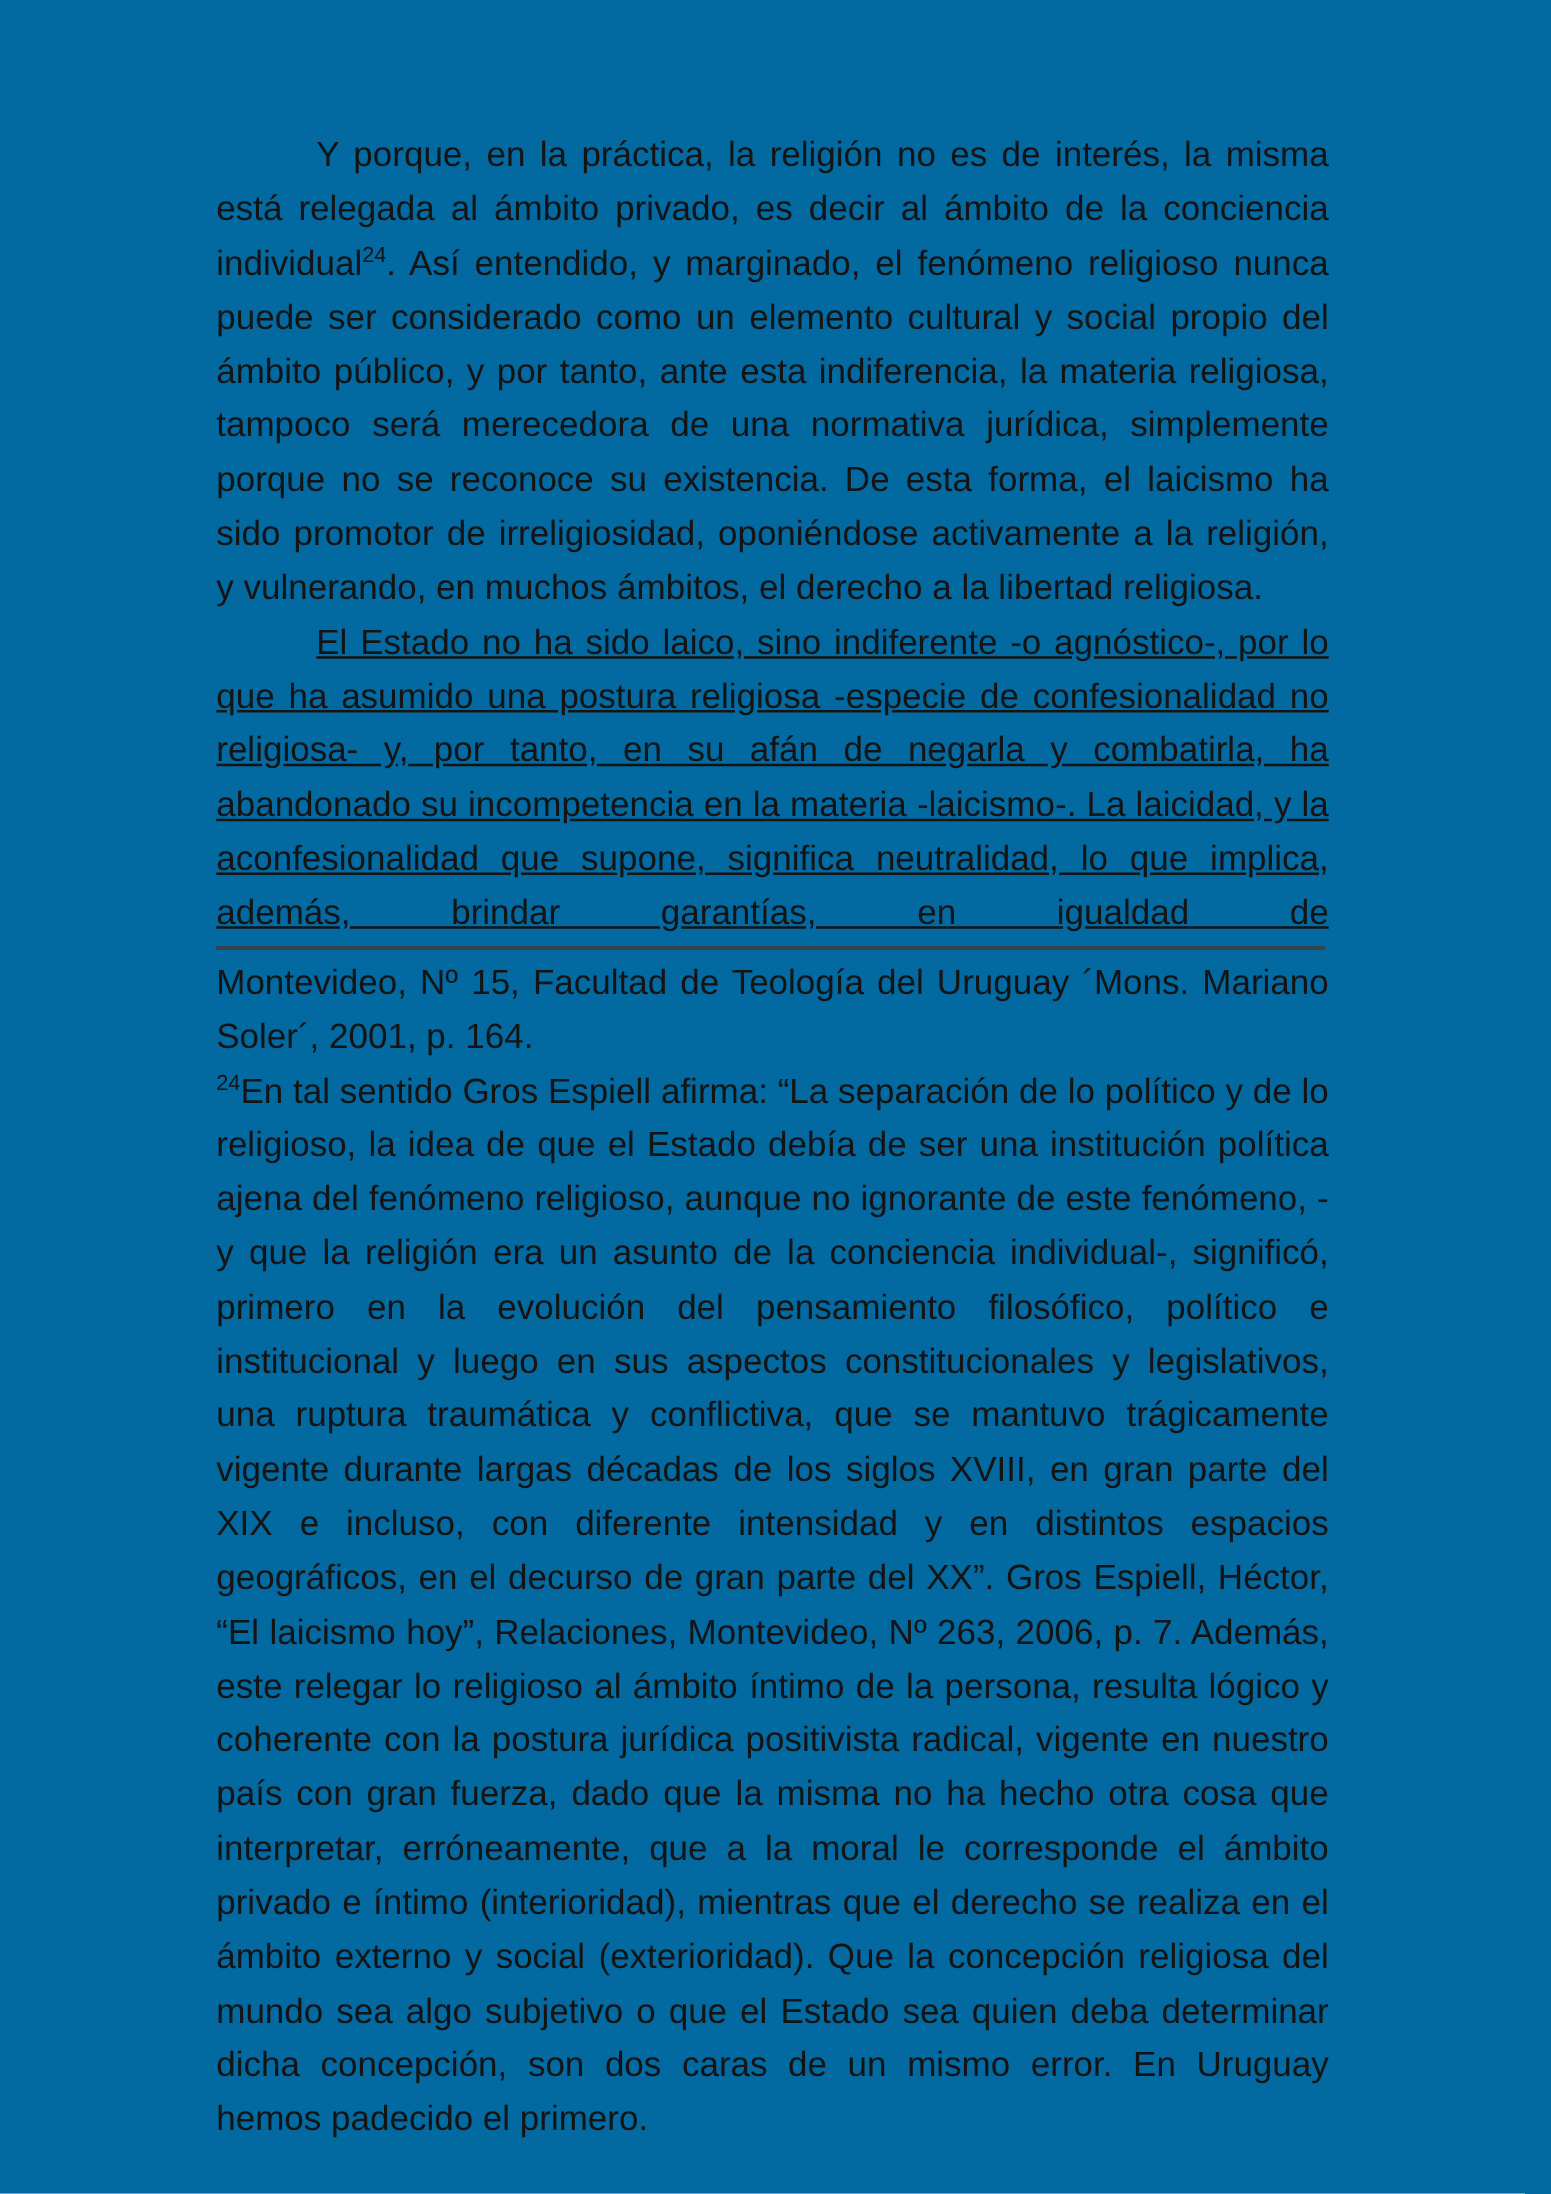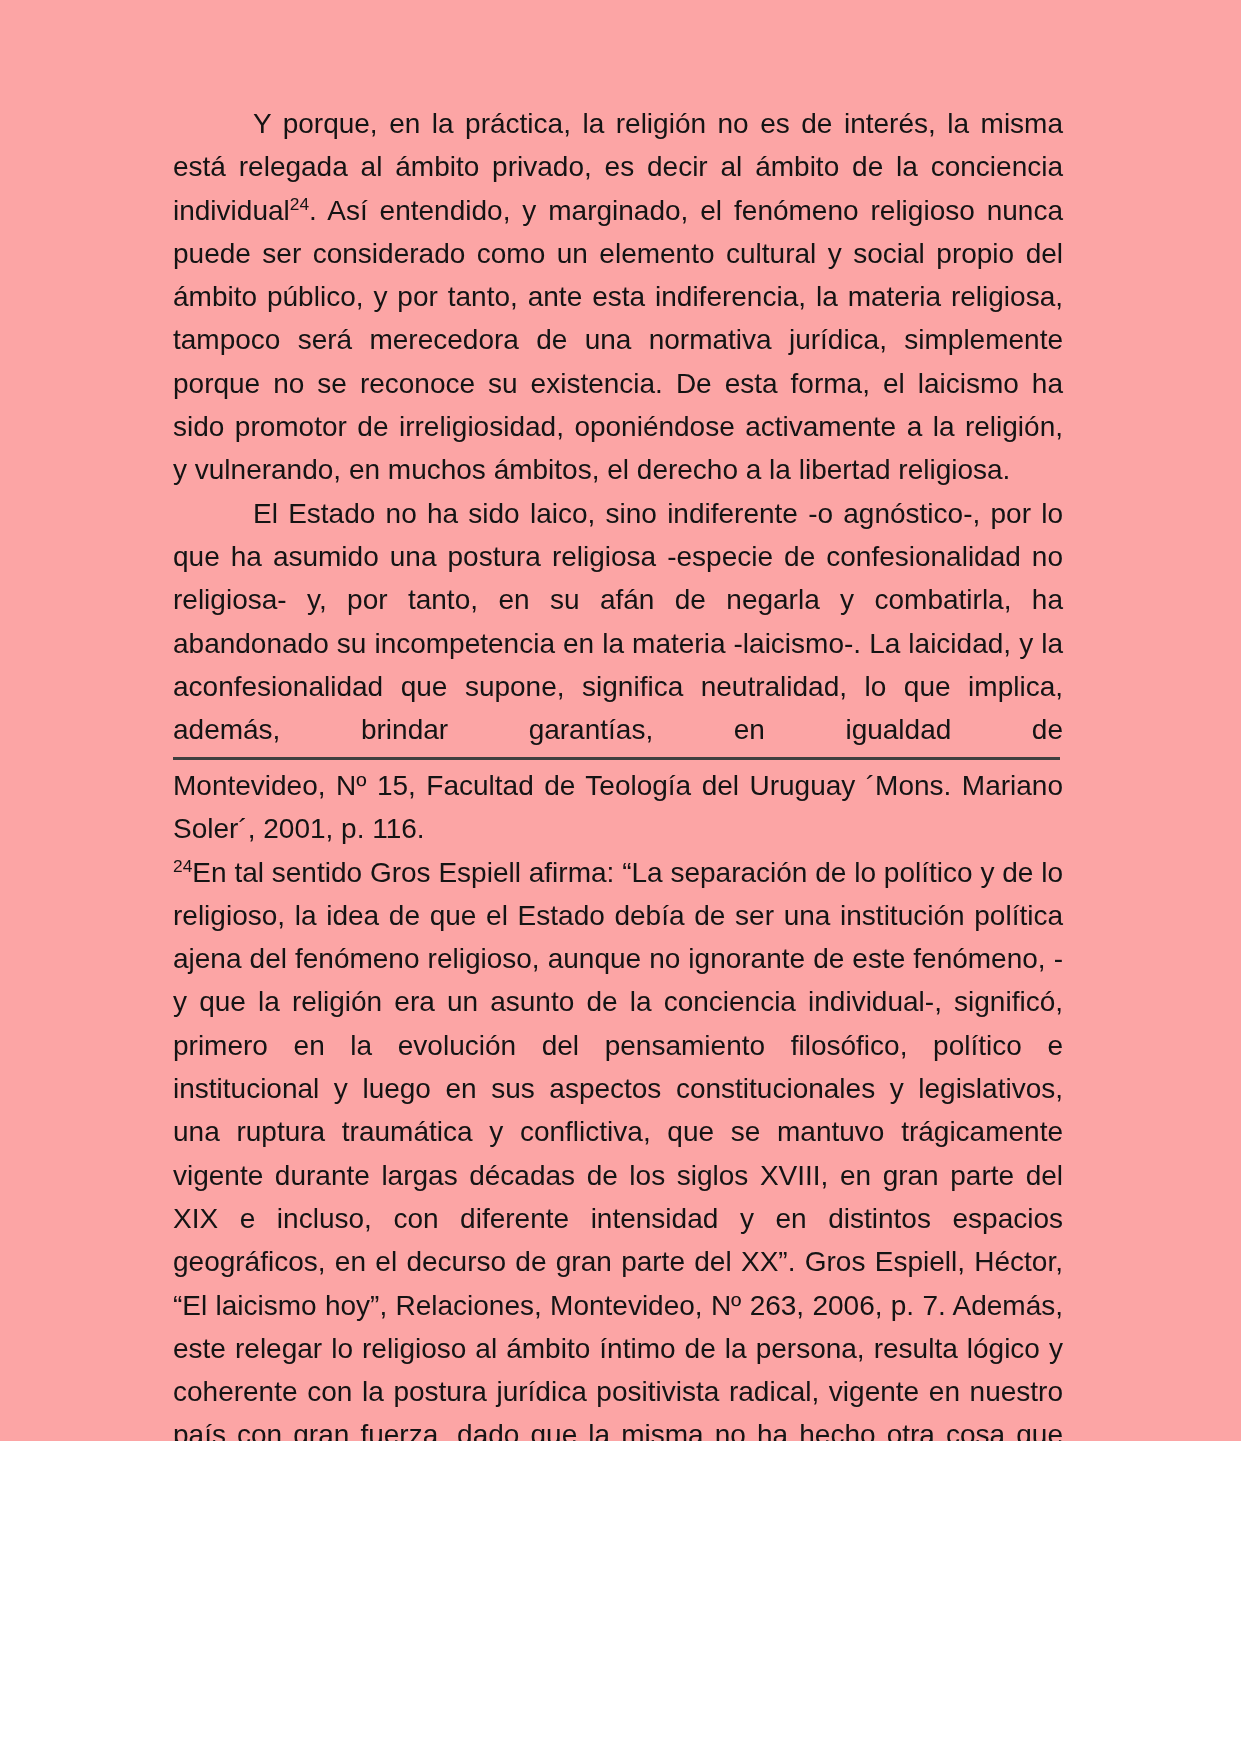--- a/index.html
+++ b/index.html
@@ -3,22 +3,22 @@
 <meta charset="utf-8">
 <style>
   html, body {
     margin: 0;
     padding: 0;
     background: #ffffff;
   }
   .page {
     position: relative;
     width: 1241px;
-    height: 1441px;
-    background: #fca5a5;
+    height: 1755px;
+    background: #0369a1;
     overflow: hidden;
     font-family: "Liberation Sans", "DejaVu Sans", sans-serif;
     color: #141414;
   }
   .body-text {
     position: absolute;
     left: 173px;
     top: 102px;
     width: 890px;
   }
@@ -27,20 +27,21 @@
     font-size: 28px;
     line-height: 43.3px;
     text-align: justify;
     color: #141414;
   }
   .para.indent {
     text-indent: 80px;
   }
   .para.justify-last {
     text-align-last: justify;
+    text-decoration: underline;
   }
   .fn-ref {
     vertical-align: super;
     font-size: 0.62em;
     line-height: 0;
   }
   .fn-separator {
     position: absolute;
     left: 173px;
     top: 757px;
@@ -70,17 +71,17 @@
 <div class="page">
 
   <div class="body-text">
     <p class="para indent"><span>Y porque, en la práctica, la religión no es de interés, la misma está relegada al ámbito privado, es decir al ámbito de la conciencia individual</span><sup class="fn-ref">24</sup><span>. Así entendido, y marginado, el fenómeno religioso nunca puede ser considerado como un elemento cultural y social propio del ámbito público, y por tanto, ante esta indiferencia, la materia religiosa, tampoco será merecedora de una normativa jurídica, simplemente porque no se reconoce su existencia. De esta forma, el laicismo ha sido promotor de irreligiosidad, oponiéndose activamente a la religión, y vulnerando, en muchos ámbitos, el derecho a la libertad religiosa.</span></p>
     <p class="para indent justify-last">El Estado no ha sido laico, sino indiferente -o agnóstico-, por lo que ha asumido una postura religiosa -especie de confesionalidad no religiosa- y, por tanto, en su afán de negarla y combatirla, ha abandonado su incompetencia en la materia -laicismo-. La laicidad, y la aconfesionalidad que supone, significa neutralidad, lo que implica, además, brindar garantías, en igualdad de</p>
   </div>
 
   <div class="fn-separator"></div>
 
   <div class="footnotes">
-    <p class="fn-para">Montevideo, Nº 15, Facultad de Teología del Uruguay ´Mons. Mariano Soler´, 2001, p. 116.</p>
+    <p class="fn-para">Montevideo, Nº 15, Facultad de Teología del Uruguay ´Mons. Mariano Soler´, 2001, p. 164.</p>
     <p class="fn-para"><sup class="fn-ref">24</sup><span>En tal sentido Gros Espiell afirma: “La separación de lo político y de lo religioso, la idea de que el Estado debía de ser una institución política ajena del fenómeno religioso, aunque no ignorante de este fenómeno, -y que la religión era un asunto de la conciencia individual-, significó, primero en la evolución del pensamiento filosófico, político e institucional y luego en sus aspectos constitucionales y legislativos, una ruptura traumática y conflictiva, que se mantuvo trágicamente vigente durante largas décadas de los siglos XVIII, en gran parte del XIX e incluso, con diferente intensidad y en distintos espacios geográficos, en el decurso de gran parte del XX”. Gros Espiell, Héctor, “El laicismo hoy”, </span><span class="journal">Relaciones</span><span>, Montevideo, Nº 263, 2006, p. 7. Además, este relegar lo religioso al ámbito íntimo de la persona, resulta lógico y coherente con la postura jurídica positivista radical, vigente en nuestro país con gran fuerza, dado que la misma no ha hecho otra cosa que interpretar, erróneamente, que a la moral le corresponde el ámbito privado e íntimo (interioridad), mientras que el derecho se realiza en el ámbito externo y social (exterioridad). Que la concepción religiosa del mundo sea algo subjetivo o que el Estado sea quien deba determinar dicha concepción, son dos caras de un mismo error. En Uruguay hemos padecido el primero.</span></p>
   </div>
 
 </div>
 
 </body></html>

